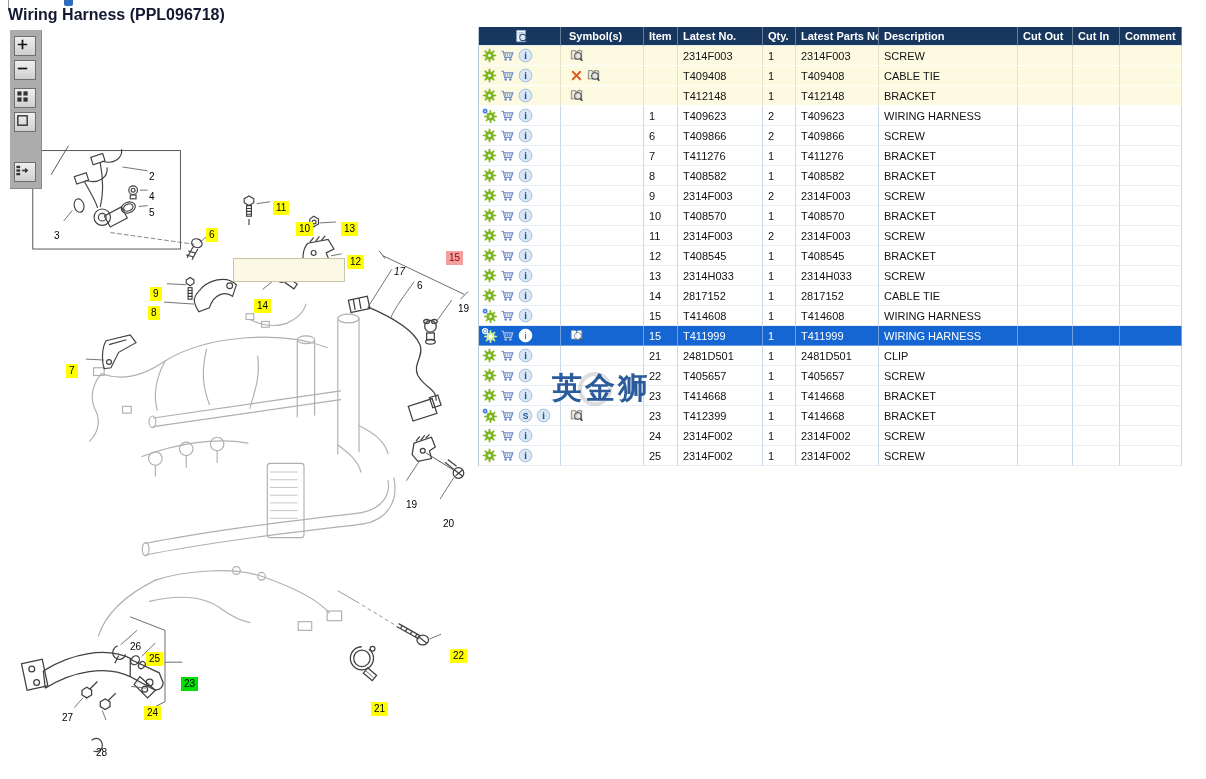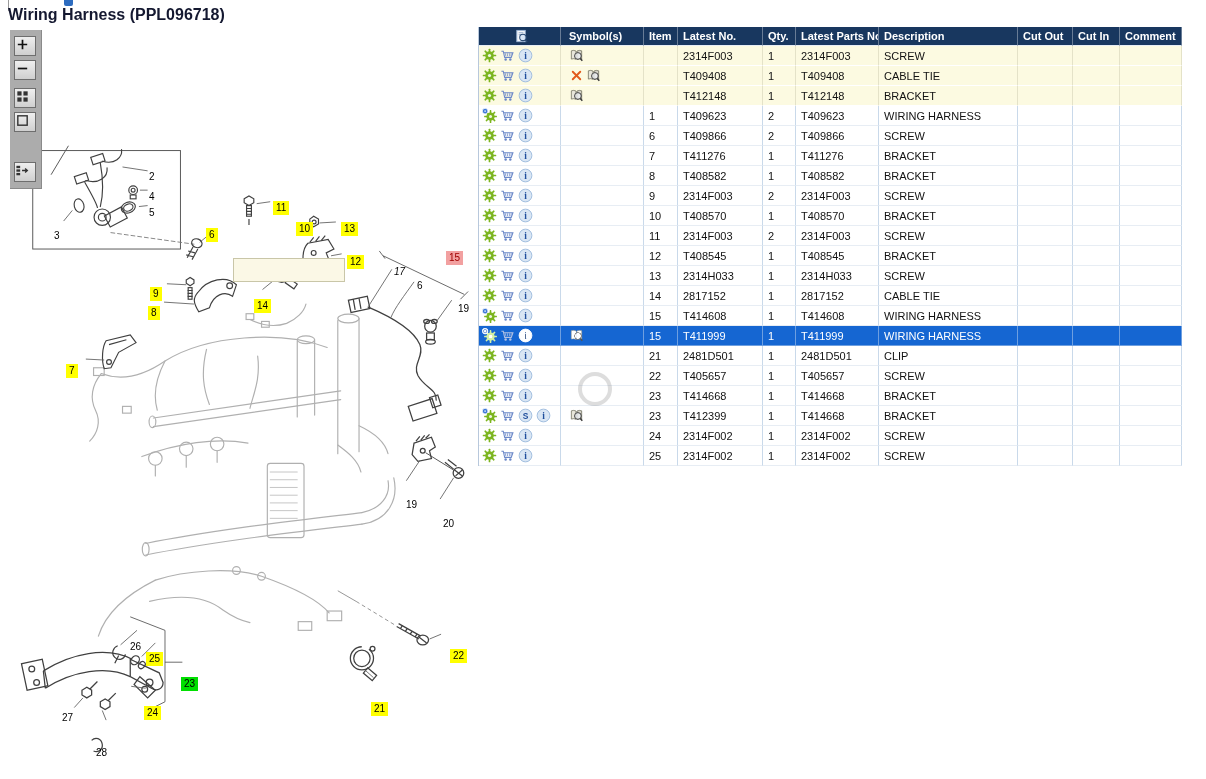--- a/index.html
+++ b/index.html
@@ -1323,13 +1323,14 @@
           <div class="tcell">2314F002</div>
           <div class="tcell">SCREW</div>
           <div class="tcell"></div>
           <div class="tcell"></div>
           <div class="tcell"></div>
         </div>
       </div>
   </div>
 
   <div id="watermark-ring"></div>
+  <div id="watermark">英金狮</div>
 </div>
 
 </body></html>

